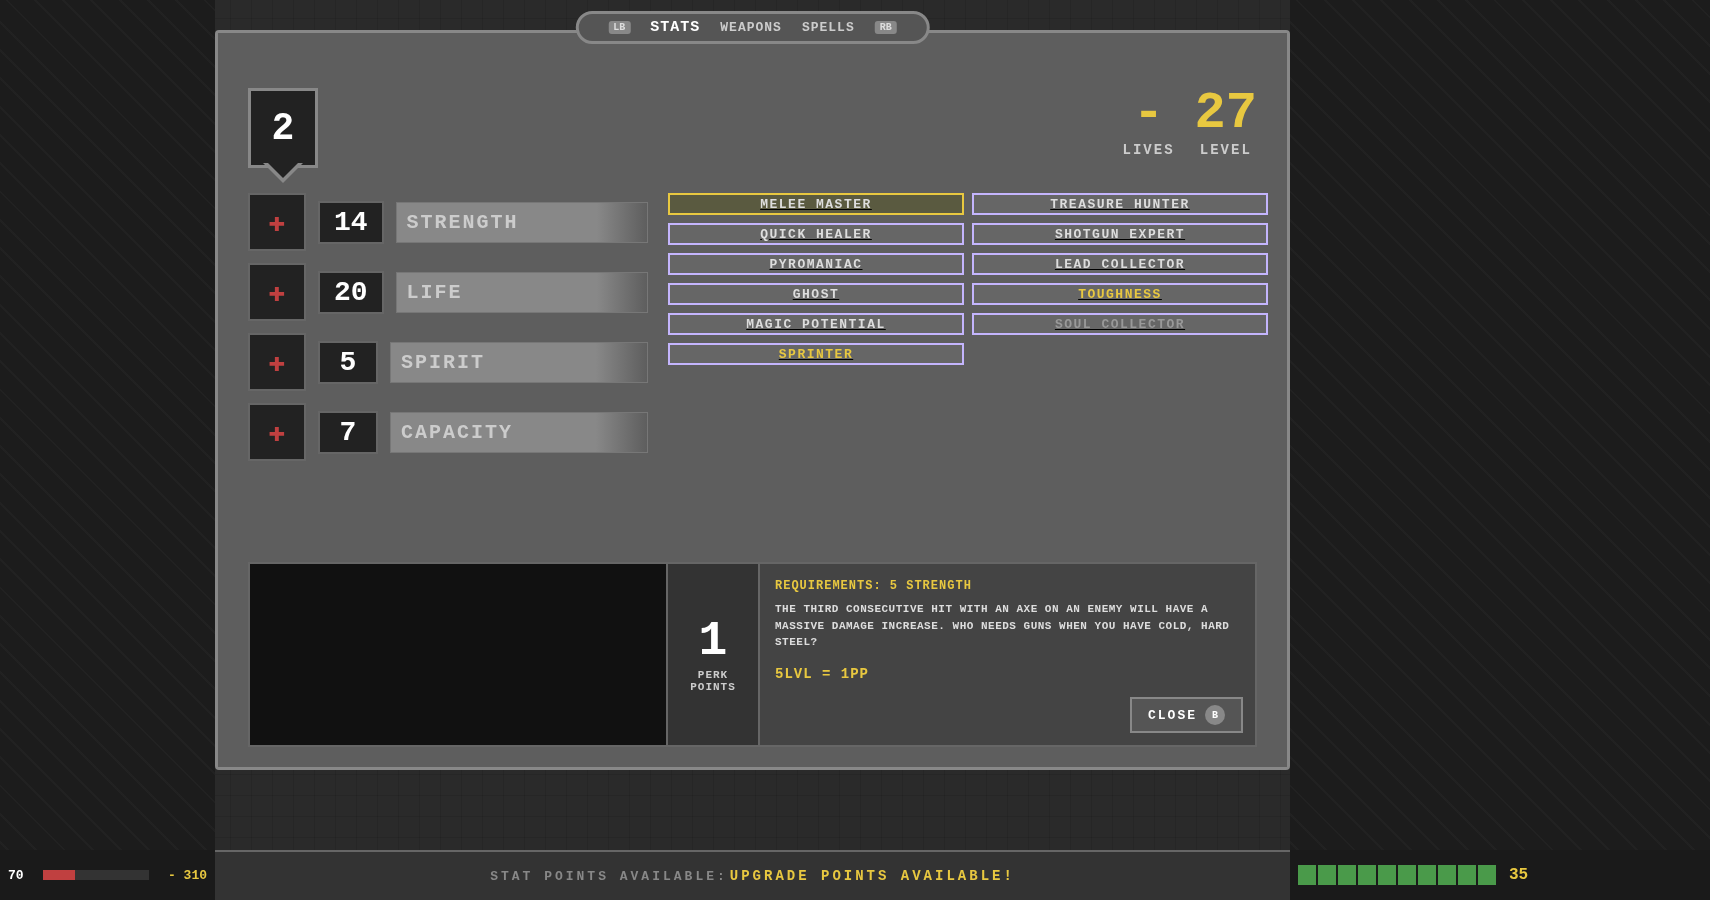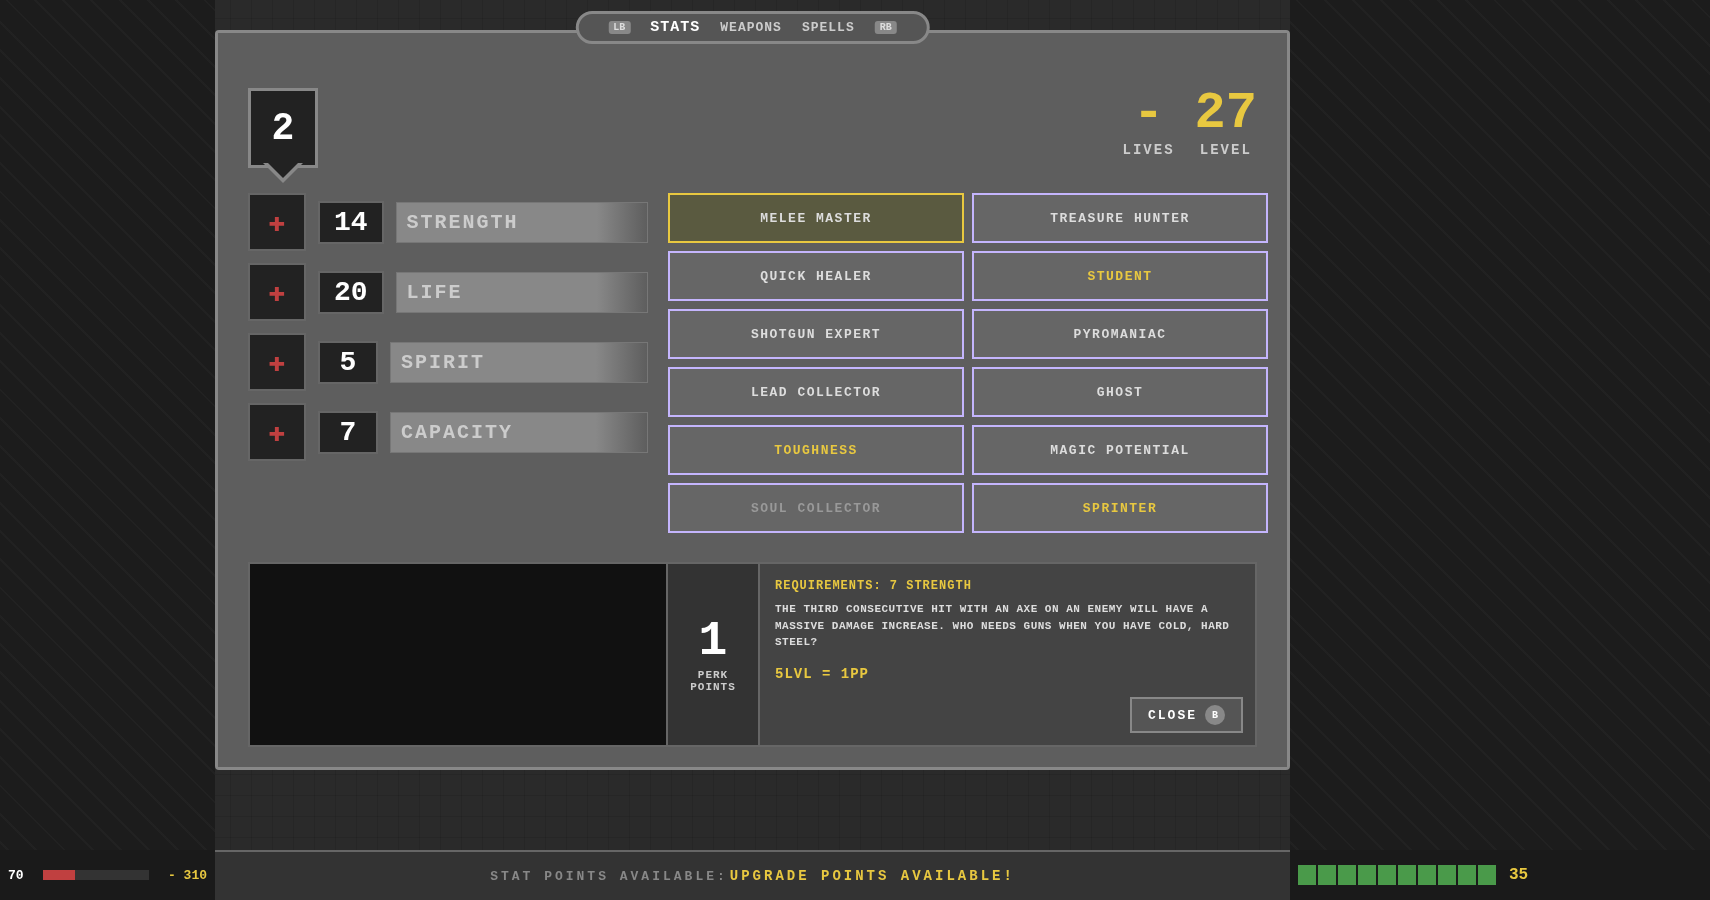--- a/index.html
+++ b/index.html
@@ -238,23 +238,24 @@
 
     .perks-grid {
       display: grid;
       grid-template-columns: 1fr 1fr;
       gap: 8px;
     }
 
     .perk-btn {
       background: #666;
       border: 2px solid #c4b5fd;
-      padding: 14px 10px;
+      padding: 0 10px;
       text-align: center;
       cursor: pointer;
+      text-decoration: underline;
     }
 
     .perk-btn.active {
       border-color: #e8c840;
       background: #5a5a40;
     }
 
     .perk-label {
       color: #ddd;
       font-size: 13px;
@@ -567,23 +568,20 @@
         <div class="perk-btn active">
           <span class="perk-label">MELEE MASTER</span>
         </div>
         <div class="perk-btn">
           <span class="perk-label">TREASURE HUNTER</span>
         </div>
 
         <div class="perk-btn">
           <span class="perk-label">QUICK HEALER</span>
         </div>
-        <div class="perk-btn">
-          <span class="perk-label gold">STUDENT</span>
-        </div>
 
         <div class="perk-btn">
           <span class="perk-label">SHOTGUN EXPERT</span>
         </div>
         <div class="perk-btn">
           <span class="perk-label">PYROMANIAC</span>
         </div>
 
         <div class="perk-btn">
           <span class="perk-label">LEAD COLLECTOR</span>
@@ -611,21 +609,21 @@
 
     <div class="bottom-section">
       <div class="preview-area"></div>
 
       <div class="perk-points-box">
         <span class="pp-number">1</span>
         <div class="pp-label">PERK<br>POINTS</div>
       </div>
 
       <div class="perk-info-box">
-        <div class="perk-info-title">REQUIREMENTS: 7 STRENGTH</div>
+        <div class="perk-info-title">REQUIREMENTS: 5 STRENGTH</div>
         <div class="perk-info-desc">THE THIRD CONSECUTIVE HIT WITH AN AXE ON AN ENEMY WILL HAVE A MASSIVE DAMAGE INCREASE. WHO NEEDS GUNS WHEN YOU HAVE COLD, HARD STEEL?</div>
         <div class="perk-info-cost">5LVL = 1PP</div>
 
         <div class="close-btn">
           <span class="close-label">CLOSE</span>
           <span class="close-badge">B</span>
         </div>
       </div>
     </div>
 

